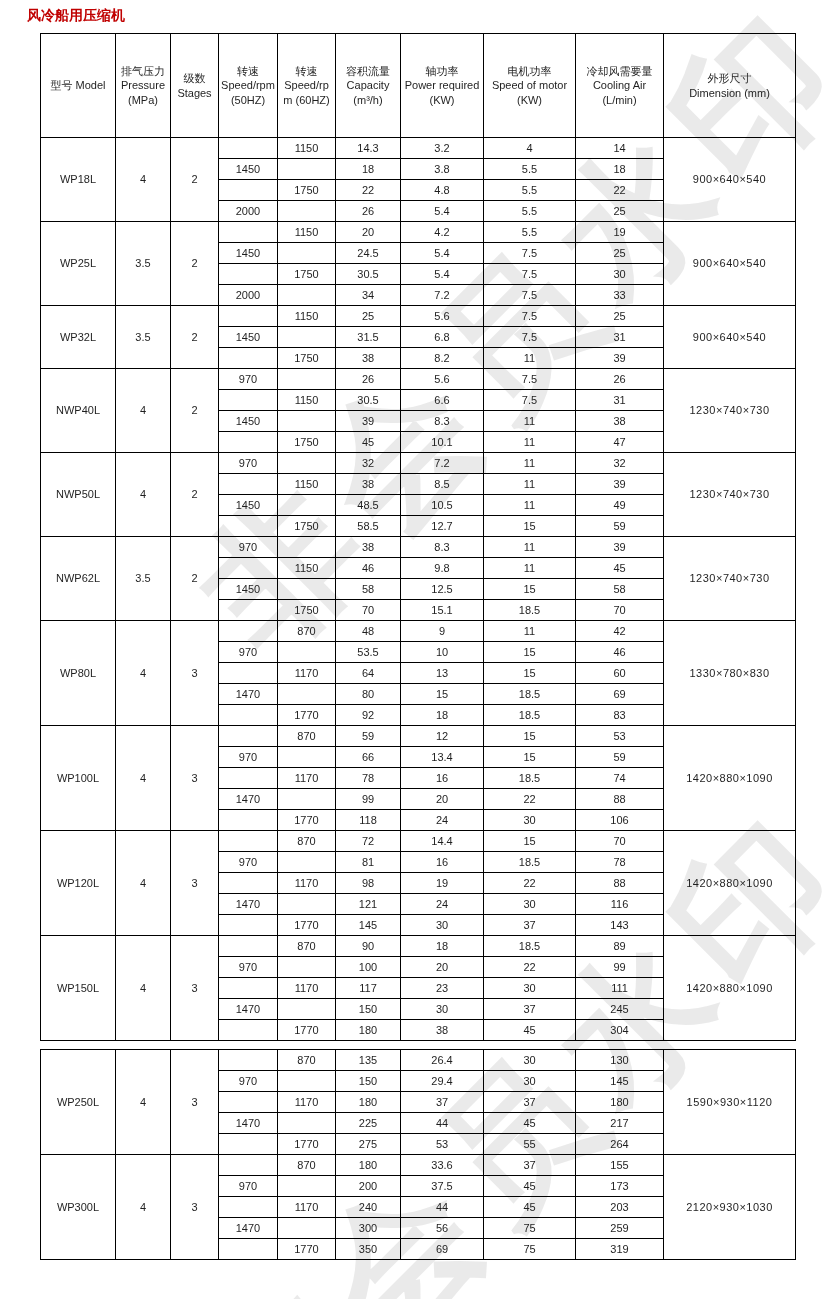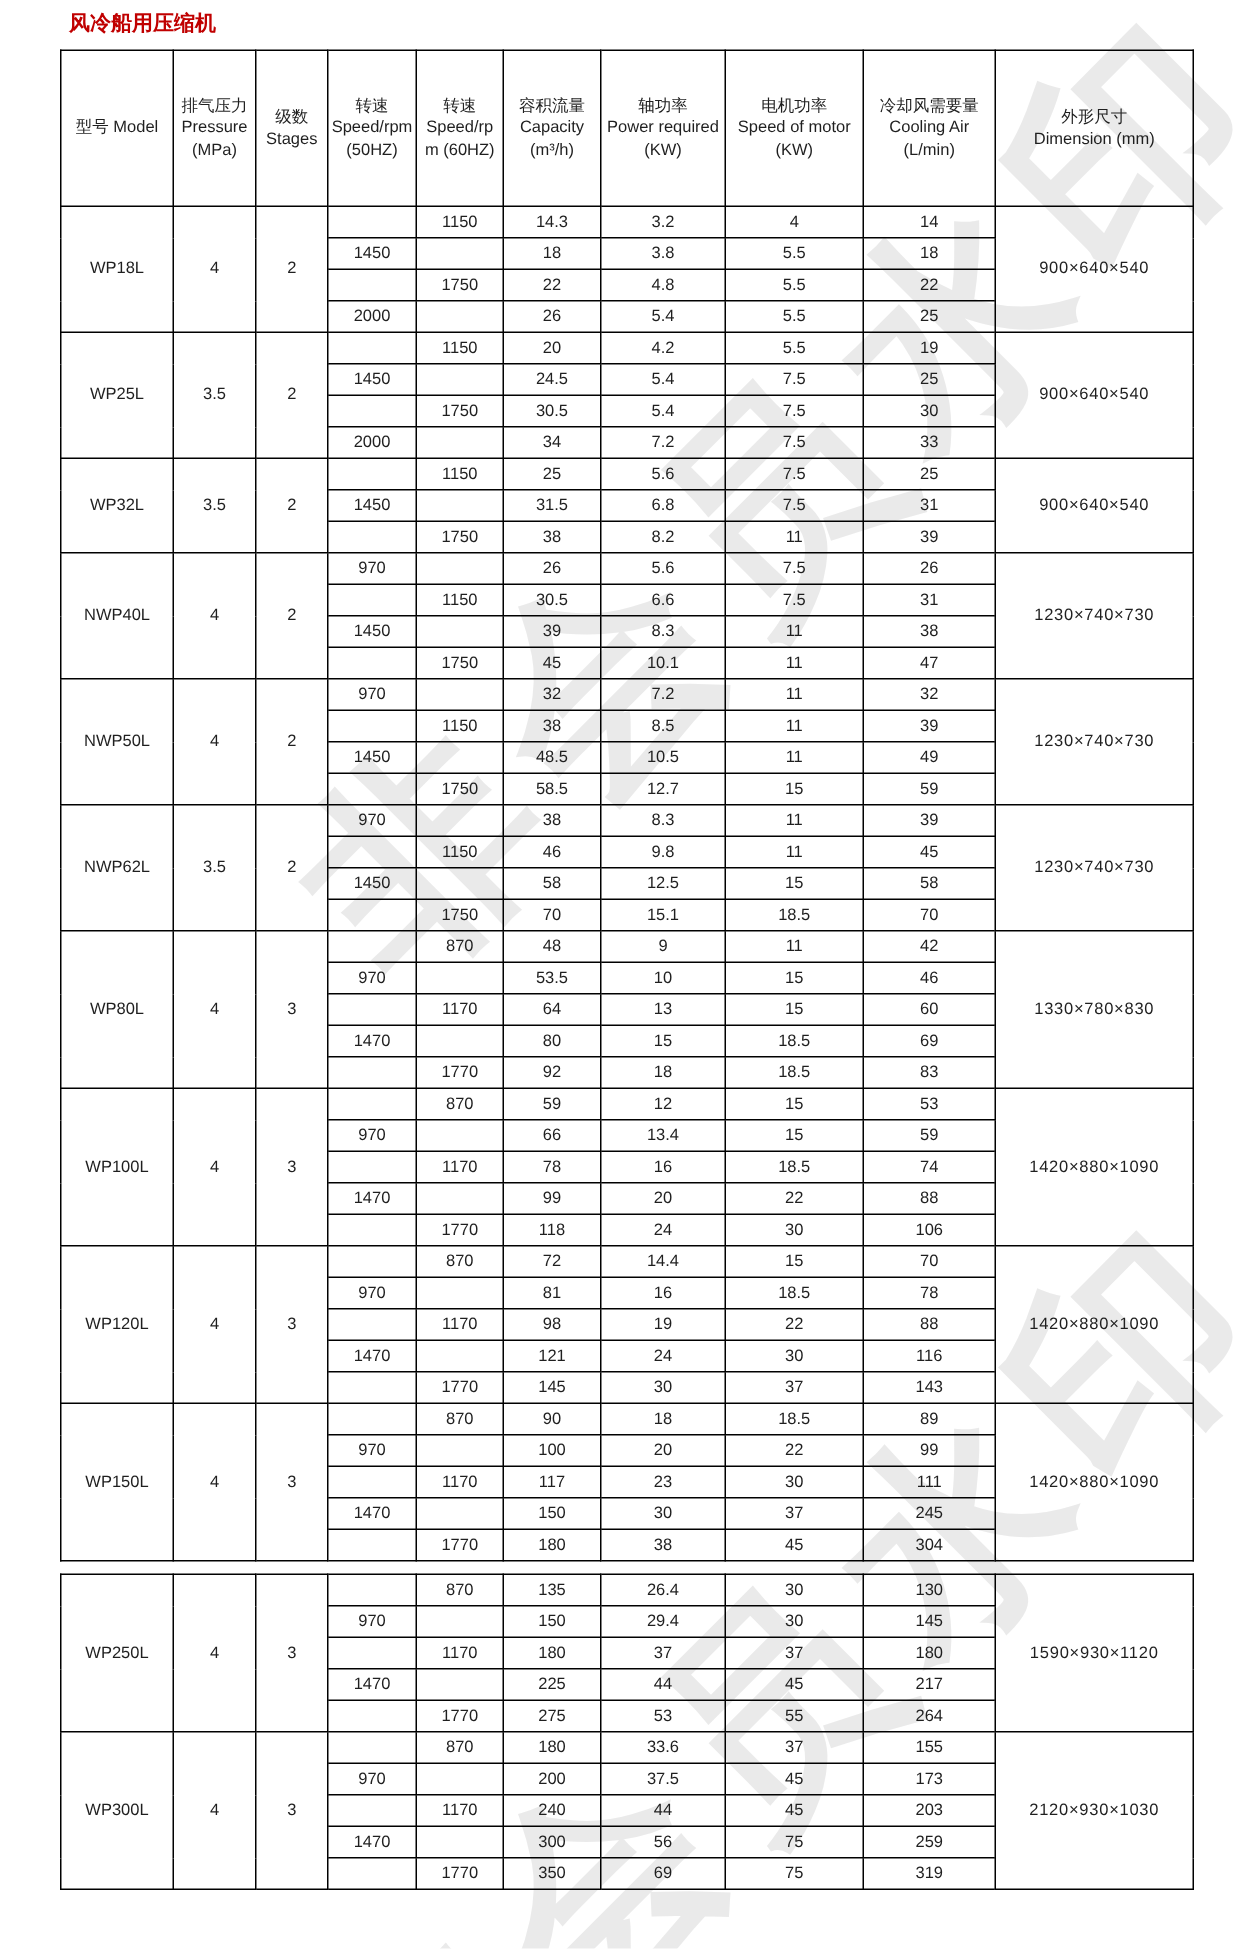--- a/index.html
+++ b/index.html
@@ -11,21 +11,21 @@
   .wm{
     position:absolute;z-index:0;white-space:nowrap;
     font-size:150px;font-weight:bold;letter-spacing:16px;
     color:rgba(186,186,186,0.30);
     transform:rotate(-45deg);transform-origin:center center;
     pointer-events:none;user-select:none;
   }
   #wm1{left:110px;top:230px;}
   #wm2{left:110px;top:1035px;}
   .doc-title{
-    position:absolute;left:46px;top:7px;z-index:2;
+    position:absolute;left:27px;top:7px;z-index:2;
     font-size:14px;font-weight:bold;color:#c00000;
   }
   .table-wrap{position:absolute;left:40px;top:33px;width:755px;z-index:1;}
   table.spec{
     border-collapse:collapse;table-layout:fixed;width:755px;
     background:transparent;
   }
   table.spec td{
     border:1px solid #000;
     text-align:center;vertical-align:middle;

